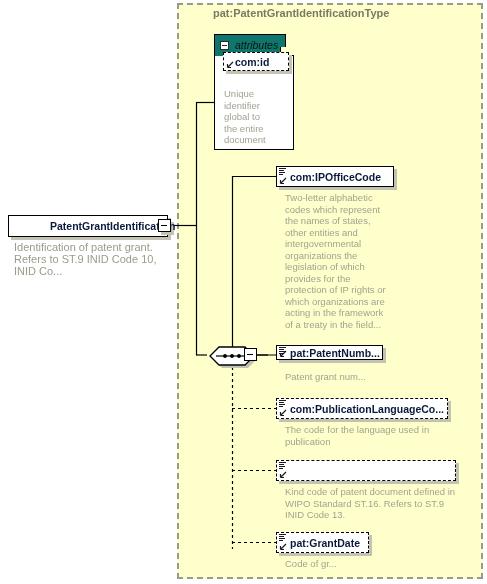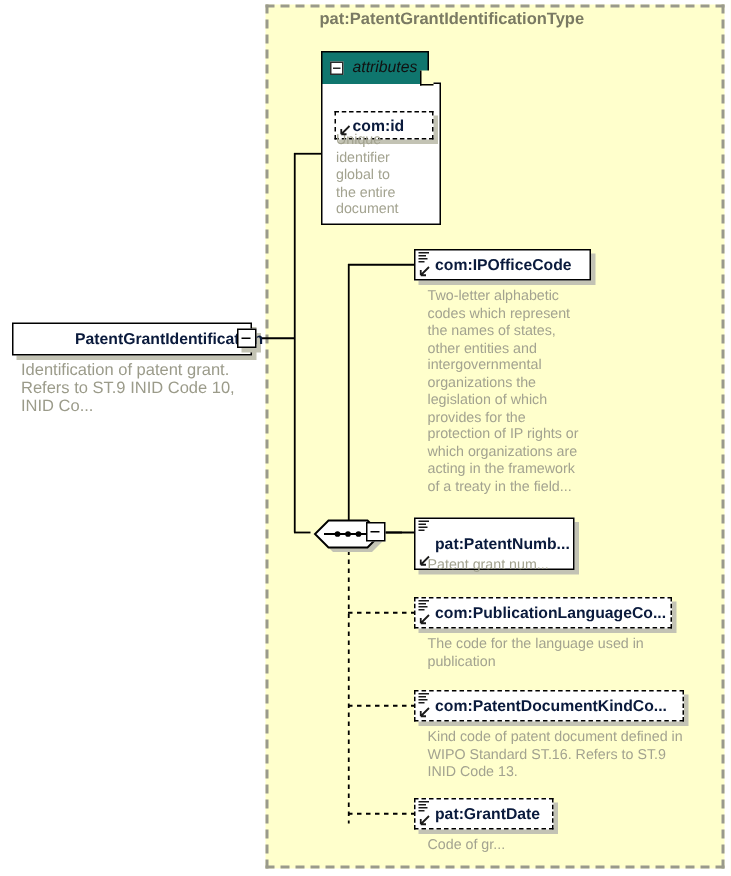--- a/index.html
+++ b/index.html
@@ -166,21 +166,21 @@
   <div class="root-toggle"></div>
   <div class="root-desc">Identification of patent grant. Refers to ST.9 INID Code 10, INID Co...</div>
 
   <div class="attr-body"></div>
   <div class="attr-tab">
     <span class="minus-box"></span>
     <span class="attr-label">attributes</span>
   </div>
   <div class="attr-tab-fold"></div>
 
-  <div class="node dashed" style="left:223px;top:74px;width:66px;height:19px;">
+  <div class="node dashed" style="left:223px;top:52px;width:66px;height:19px;">
     <div class="shadow"></div>
     <div class="frame"></div>
     <span class="glyph-arrow">
       <svg width="8" height="8" viewBox="0 0 8 8">
           <path d="M7 1 L1.5 6.5 M1.5 6.5 L5 6.5 M1.5 6.5 L1.5 3" stroke="#1a1a1a" stroke-width="1.2" fill="none"></path>
         </svg>
     </span>
     <span class="name" style="left:12px;">com:id</span>
   </div>
   <div class="desc" style="left:224px;top:88px;width:62px;">Unique
@@ -223,21 +223,21 @@
 other entities and
 intergovernmental
 organizations the
 legislation of which
 provides for the
 protection of IP rights or
 which organizations are
 acting in the framework
 of a treaty in the field...</div>
 
-  <div class="node solid" style="left:276px;top:345px;width:107px;height:35px;padding-left:44px;">
+  <div class="node solid" style="left:276px;top:345px;width:107px;height:15px;padding-left:44px;">
     <div class="shadow"></div>
     <div class="frame"></div>
     <span class="glyph-lines">
         <i></i>
         <i></i>
         <i></i>
         <i></i>
       </span>
     <span class="glyph-arrow">
       <svg width="8" height="8" viewBox="0 0 8 8">
@@ -274,21 +274,20 @@
         <i></i>
         <i></i>
         <i></i>
         <i></i>
       </span>
     <span class="glyph-arrow">
       <svg width="8" height="8" viewBox="0 0 8 8">
           <path d="M7 1 L1.5 6.5 M1.5 6.5 L5 6.5 M1.5 6.5 L1.5 3" stroke="#1a1a1a" stroke-width="1.2" fill="none"></path>
         </svg>
     </span>
-    <span class="name">com:PatentDocumentKindCo...</span>
   </div>
   <div class="desc" style="left:285px;top:486px;width:185px;">Kind code of patent document defined in
 WIPO Standard ST.16. Refers to ST.9
 INID Code 13.</div>
 
   <div class="node dashed" style="left:276px;top:532px;width:93px;height:21px;">
     <div class="shadow"></div>
     <div class="frame"></div>
     <span class="glyph-lines">
         <i></i>

